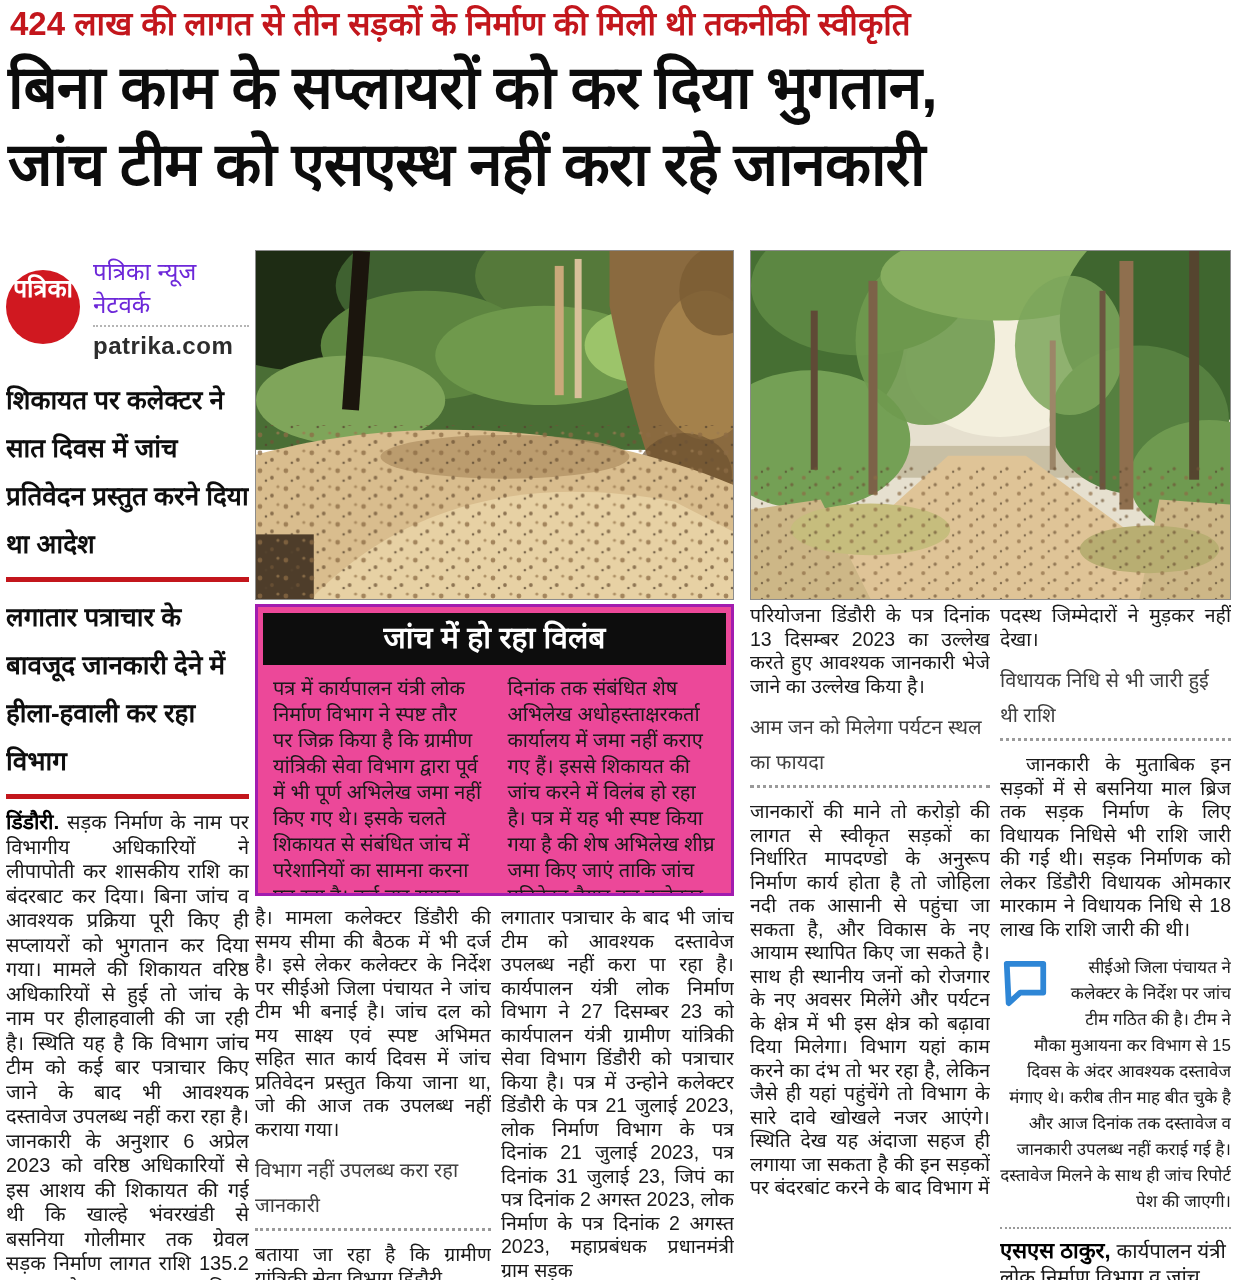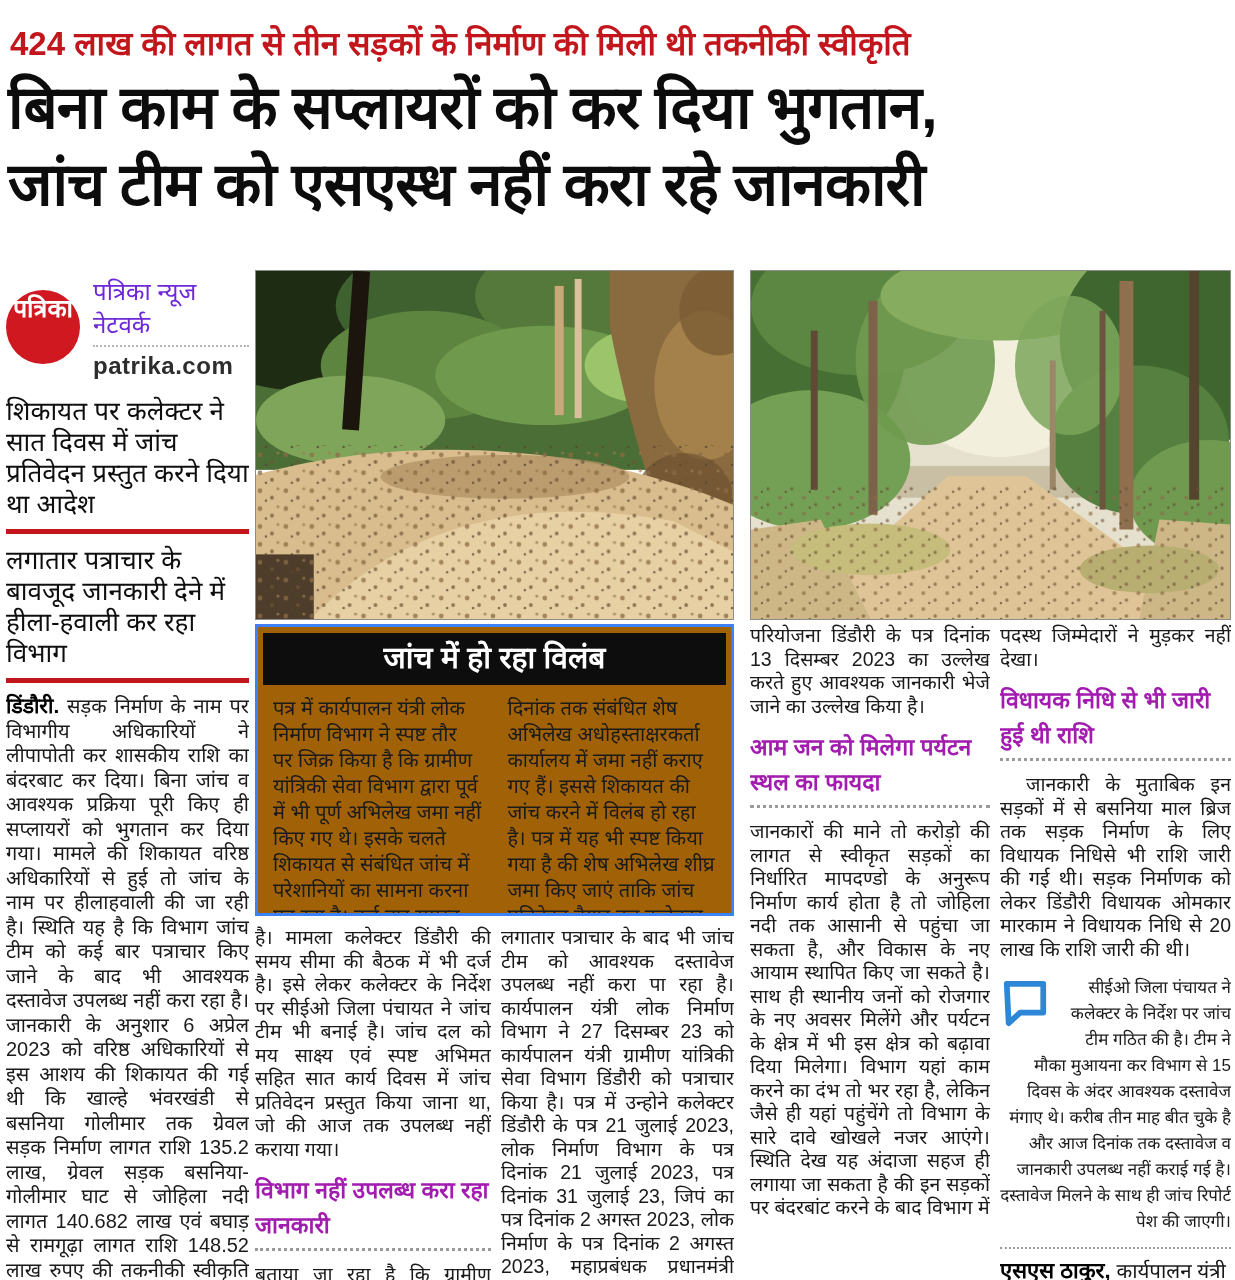--- a/index.html
+++ b/index.html
@@ -2,21 +2,21 @@
 <html lang="hi"><head>
 <meta charset="utf-8">
 <style>
   * { margin:0; padding:0; box-sizing:border-box; }
   html,body { background:#ffffff; }
   body {
     width:1235px; height:1280px; position:relative; overflow:hidden;
     font-family:"Liberation Sans","DejaVu Sans",sans-serif;
     color:#161616;
   }
-  .page { position:absolute; inset:0; background:#fff;margin-top:20px; }
+  .page { position:absolute; inset:0; background:#fff; }
 
   
   .kicker {
     position:absolute; left:10px; top:4px; width:1215px;
     font-size:33px; font-weight:bold; color:#c3161c; line-height:1.2;
     white-space:nowrap; overflow:hidden;
   }
   .headline {
     position:absolute; left:8px; top:50px; width:1222px;
     font-size:60px; font-weight:bold; color:#0c0c0c;
@@ -40,36 +40,36 @@
   .logo-row { display:flex; align-items:center; gap:13px; margin:2px 0 16px 0; }
   .logo-circle {
     width:74px; height:74px; border-radius:50%; background:#d01820; flex:0 0 74px;
     display:flex; justify-content:center;
     color:#fff; font-weight:bold; font-size:25px;
   }
   .byline-texts { flex:1; }
   .byline-net  { font-size:24px; color:#6d28d9; padding-bottom:5px; border-bottom:2px dotted #b5b5b5; }
   .byline-site { font-size:24px; color:#2d2d2d; font-weight:bold; padding-top:5px; letter-spacing:.5px; }
 
-  .standfirst { font-size:26px; line-height:31px; font-weight:normal; color:#0e0e0e; margin-bottom:9px; }
+  .standfirst { font-size:26px; line-height:48px; font-weight:bold; color:#0e0e0e; margin-bottom:9px; }
   .red-rule   { height:5px; background:#c3161c; margin-bottom:11px; }
 
-  .subhead { font-size:23px; line-height:35px; font-weight:bold; color:#a21caf; margin:12px 0 4px; }
+  .subhead { font-size:20px; line-height:35px; font-weight:normal; color:#404040; margin:12px 0 4px; }
   .dotted-rule { border-bottom:3px dotted #9a9a9a; margin-bottom:12px; height:4px; }
 
   
   .photo { position:absolute; border:1px solid #8c8c8c; overflow:hidden; background:#cbb férfiak; }
   #photo1 { left:255px; top:250px; width:479px; height:350px; }
   #photo2 { left:750px; top:250px; width:481px; height:350px; }
   .photo svg { display:block; width:100%; height:100%; }
 
   
   #infobox {
     position:absolute; left:255px; top:604px; width:479px; height:292px;
-    border:3px solid #3b82f6; background:#a16207; overflow:hidden; padding:6px 5px 0 5px;
+    border:3px solid #a21caf; background:#ec4899; overflow:hidden; padding:6px 5px 0 5px;
   }
   .infobox-title {
     background:#0d0d0d; color:#fff; text-align:center;
     font-size:30px; font-weight:bold; padding:3px 0 8px;
   }
   .infobox-cols { display:flex; gap:26px; padding:10px 10px 0 10px; }
   .infobox-col { flex:1; font-size:20px; line-height:26px; text-align:left; color:#1a1a1a; }
 
   
   .quote-block { margin-top:14px; }
@@ -197,21 +197,21 @@
     <p class="cont-text">परियोजना डिंडौरी के पत्र दिनांक 13 दिसम्बर 2023 का उल्लेख करते हुए आवश्यक जानकारी भेजे जाने का उल्लेख किया है।</p>
     <h3 class="subhead">आम जन को मिलेगा पर्यटन स्थल का फायदा</h3>
     <div class="dotted-rule"></div>
     <p class="cont-text">जानकारों की माने तो करोड़ो की लागत से स्वीकृत सड़कों का निर्धारित मापदण्डो के अनुरूप निर्माण कार्य होता है तो जोहिला नदी तक आसानी से पहुंचा जा सकता है, और विकास के नए आयाम स्थापित किए जा सकते है। साथ ही स्थानीय जनों को रोजगार के नए अवसर मिलेंगे और पर्यटन के क्षेत्र में भी इस क्षेत्र को बढ़ावा दिया मिलेगा। विभाग यहां काम करने का दंभ तो भर रहा है, लेकिन जैसे ही यहां पहुंचेंगे तो विभाग के सारे दावे खोखले नजर आएंगे। स्थिति देख यह अंदाजा सहज ही लगाया जा सकता है की इन सड़कों पर बंदरबांट करने के बाद विभाग में</p>
   </div>
 
   <div class="col" id="col5">
     <p class="cont-text">पदस्थ जिम्मेदारों ने मुड़कर नहीं देखा।</p>
     <h3 class="subhead">विधायक निधि से भी जारी हुई थी राशि</h3>
     <div class="dotted-rule"></div>
-    <p class="cont-text indent">जानकारी के मुताबिक इन सड़कों में से बसनिया माल ब्रिज तक सड़क निर्माण के लिए विधायक निधिसे भी राशि जारी की गई थी। सड़क निर्माणक को लेकर डिंडौरी विधायक ओमकार मारकाम ने विधायक निधि से 20 लाख कि राशि जारी की थी।</p>
+    <p class="cont-text indent">जानकारी के मुताबिक इन सड़कों में से बसनिया माल ब्रिज तक सड़क निर्माण के लिए विधायक निधिसे भी राशि जारी की गई थी। सड़क निर्माणक को लेकर डिंडौरी विधायक ओमकार मारकाम ने विधायक निधि से 18 लाख कि राशि जारी की थी।</p>
 
     <div class="quote-block">
       <span class="quote-icon">
         <svg width="50" height="48" viewBox="0 0 52 50">
           <path d="M7 5 h38 v30 h-24 l-12 11 z" fill="none" stroke="#2e86d6" stroke-width="6" stroke-linejoin="round"></path>
         </svg>
       </span>
       <p class="quote-text">सीईओ जिला पंचायत ने कलेक्टर के निर्देश पर जांच टीम गठित की है। टीम ने मौका मुआयना कर विभाग से 15 दिवस के अंदर आवश्यक दस्तावेज मंगाए थे। करीब तीन माह बीत चुके है और आज दिनांक तक दस्तावेज व जानकारी उपलब्ध नहीं कराई गई है। दस्तावेज मिलने के साथ ही जांच रिपोर्ट पेश की जाएगी।</p>
     </div>
 

